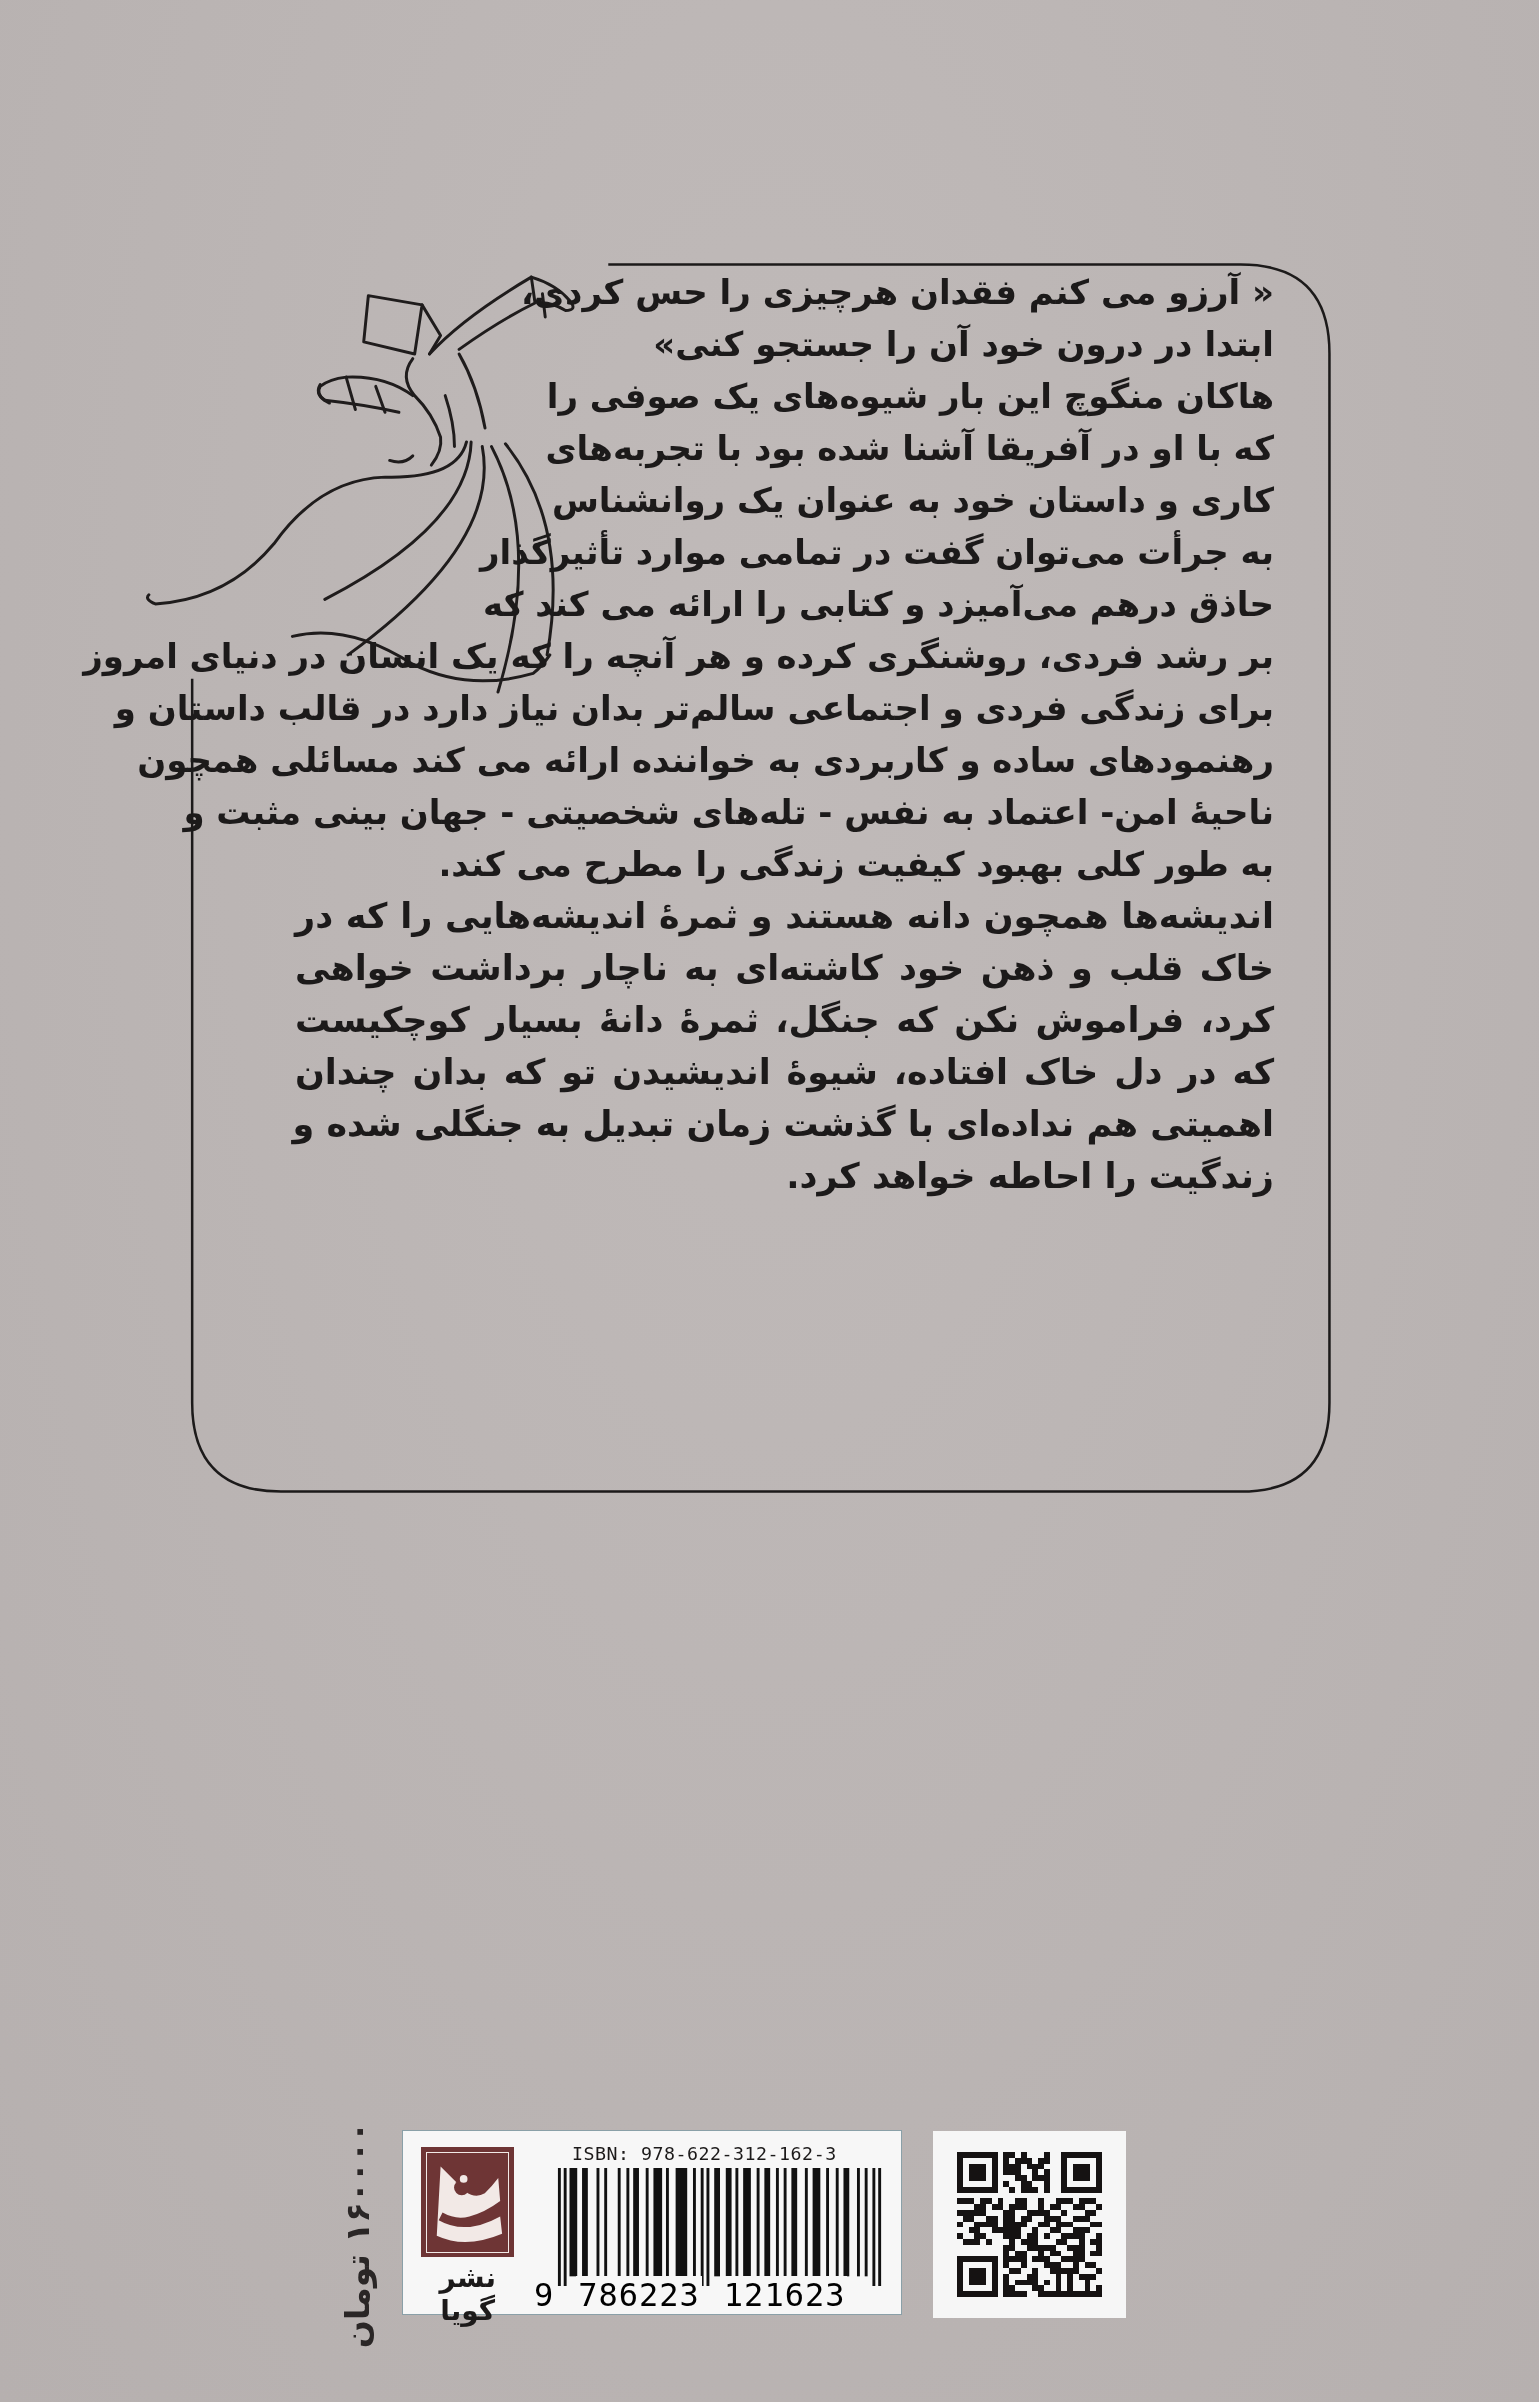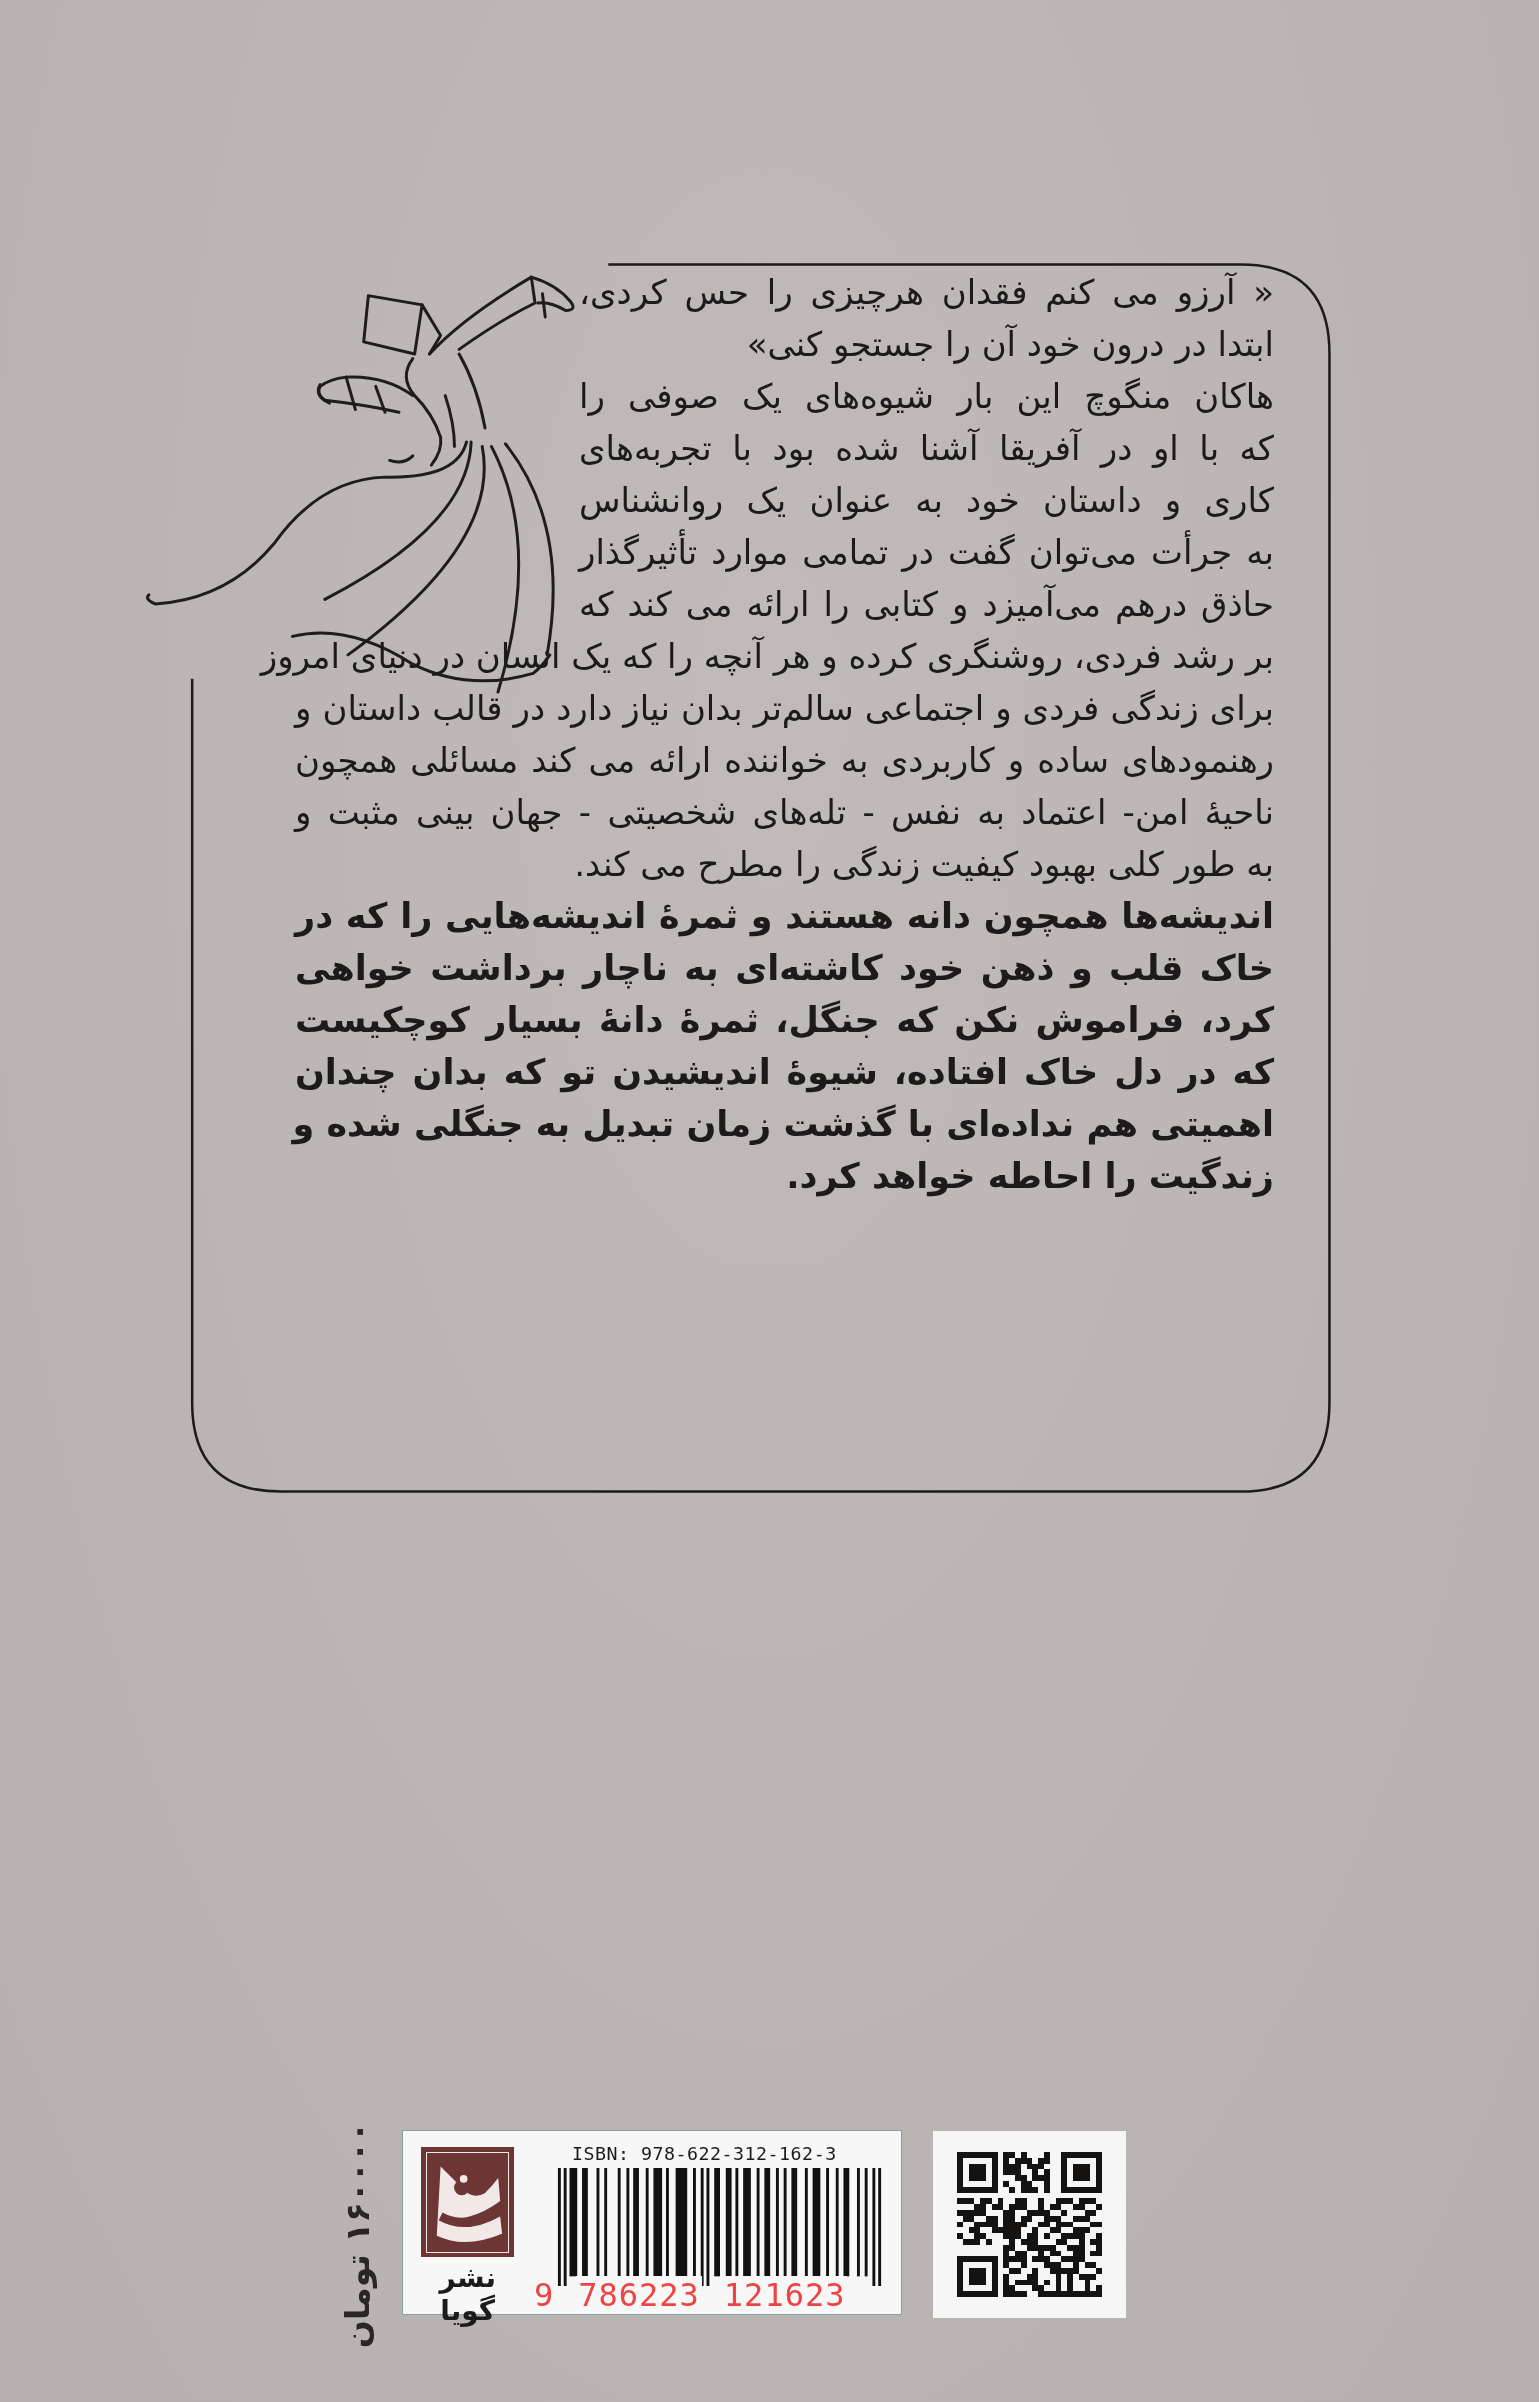--- a/index.html
+++ b/index.html
@@ -46,21 +46,21 @@
       line-height: 52px;
       white-space: nowrap;
       text-align: justify;
       text-align-last: justify;
       margin-left: 44px;
     }
     .line.last {
       text-align-last: right;
     }
     .quote .line, .body1 .line {
-      font-weight: normal;
+      font-weight: bold;
     }
     .body2 .line {
       font-weight: bold;
       font-size: 35px;
     }
     
     .narrow {
       margin-left: 328px;
     }
     .dervish {
@@ -141,21 +141,21 @@
       top: 37px;
       width: 328px;
       height: 118px;
     }
     .ean-text {
       position: absolute;
       left: 129px;
       top: 145px;
       font-family: "DejaVu Sans Mono", monospace;
       font-size: 32px;
-      color: #ef4444;
+      color: #000000;
       letter-spacing: 1px;
       white-space: nowrap;
     }
     .ean-text span { background: #f7f7f7; padding: 0 1.9px; }
     .qr-box {
       position: absolute;
       left: 933px;
       top: 2131px;
       width: 193px;
       height: 187px;

